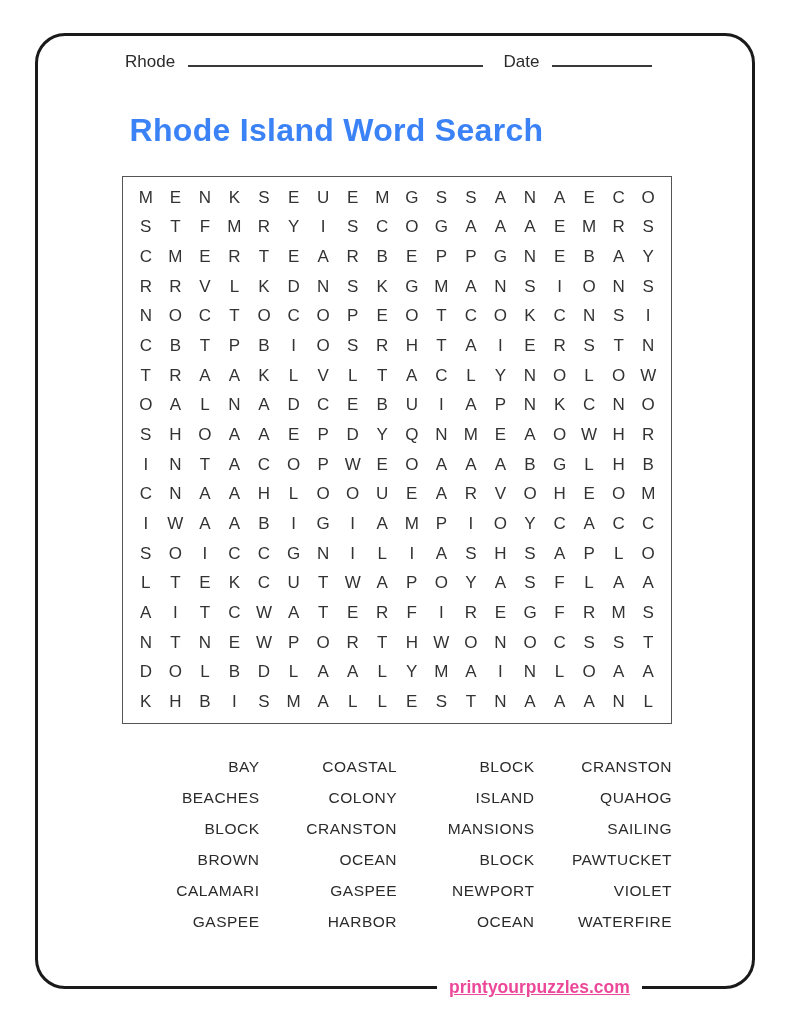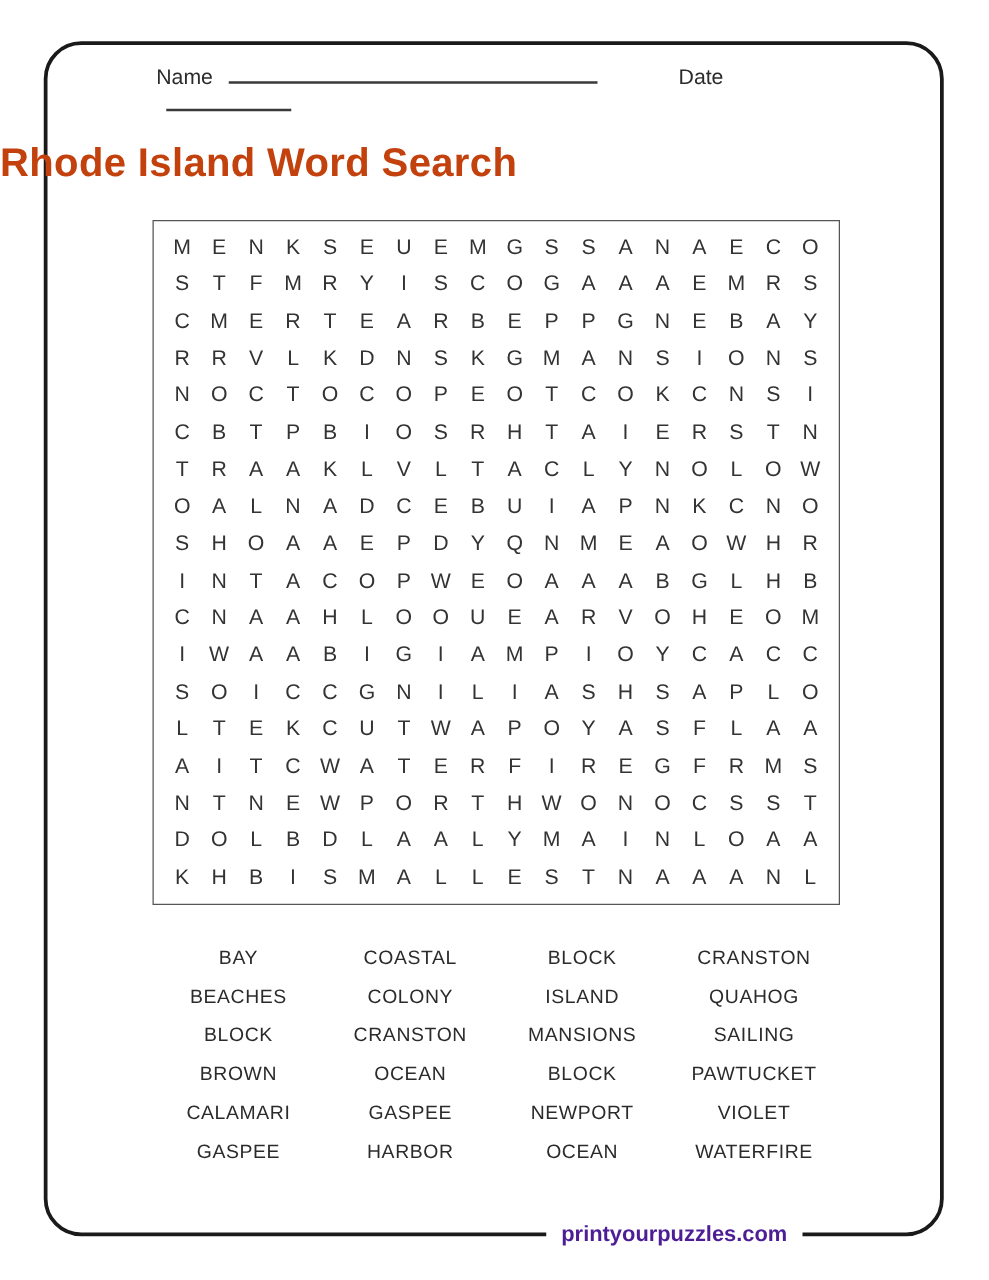--- a/index.html
+++ b/index.html
@@ -35,31 +35,31 @@
   }
   .field-label { display: inline-block; vertical-align: baseline; }
   .blank-line {
     display: inline-block;
     border-bottom: 2px solid #3a3a3a;
     height: 15px;
     vertical-align: baseline;
     margin-left: 8px;
   }
   .name-line { width: 295px; }
-  .date-label { margin-left: 60px; }
+  .date-label { margin-left: 16px; }
   .date-line { width: 100px; }
   .title {
     position: absolute;
     left: 0;
     top: 112px;
     width: 673px;
-    text-align: left;
+    text-align: center;
     font-size: 32px;
     font-weight: bold;
-    color: #c2410c;
+    color: #3b82f6;
     letter-spacing: 0.3px;
   }
   .grid-box {
     position: absolute;
     left: 122px;
     top: 176px;
     width: 550px;
     height: 548px;
     box-sizing: border-box;
     border: 1.5px solid #555555;
@@ -78,48 +78,49 @@
   .word-list {
     position: absolute;
     left: 122px;
     top: 758px;
     width: 550px;
     display: grid;
     grid-template-columns: repeat(4, 1fr);
     row-gap: 13px;
   }
   .word {
-    text-align: center;
+    text-align: right;
     font-size: 15.5px;
     color: #2b2b2b;
     letter-spacing: 0.5px;
     white-space: nowrap;
   }
   .footer-brand {
     position: absolute;
     left: 437px;
     top: 977px;
     background: #ffffff;
     padding: 0 12px;
     font-size: 17.5px;
     font-weight: bold;
-    color: #4c1d95;
+    color: #ec4899;
     z-index: 2;
     white-space: nowrap;
+    text-decoration: underline;
   }
 </style>
 </head>
 <body>
 
 <div class="page">
 
   <div class="frame"></div>
 
   <div class="header-fields">
-    <span class="field-label">Name</span>
+    <span class="field-label">Rhode</span>
     <span class="blank-line name-line"></span>
     <span class="field-label date-label">Date</span>
     <span class="blank-line date-line"></span>
   </div>
 
   <div class="title">Rhode Island Word Search</div>
 
   <div class="grid-box" id="letter-grid">
       <span class="cell">M</span>
       <span class="cell">E</span>

